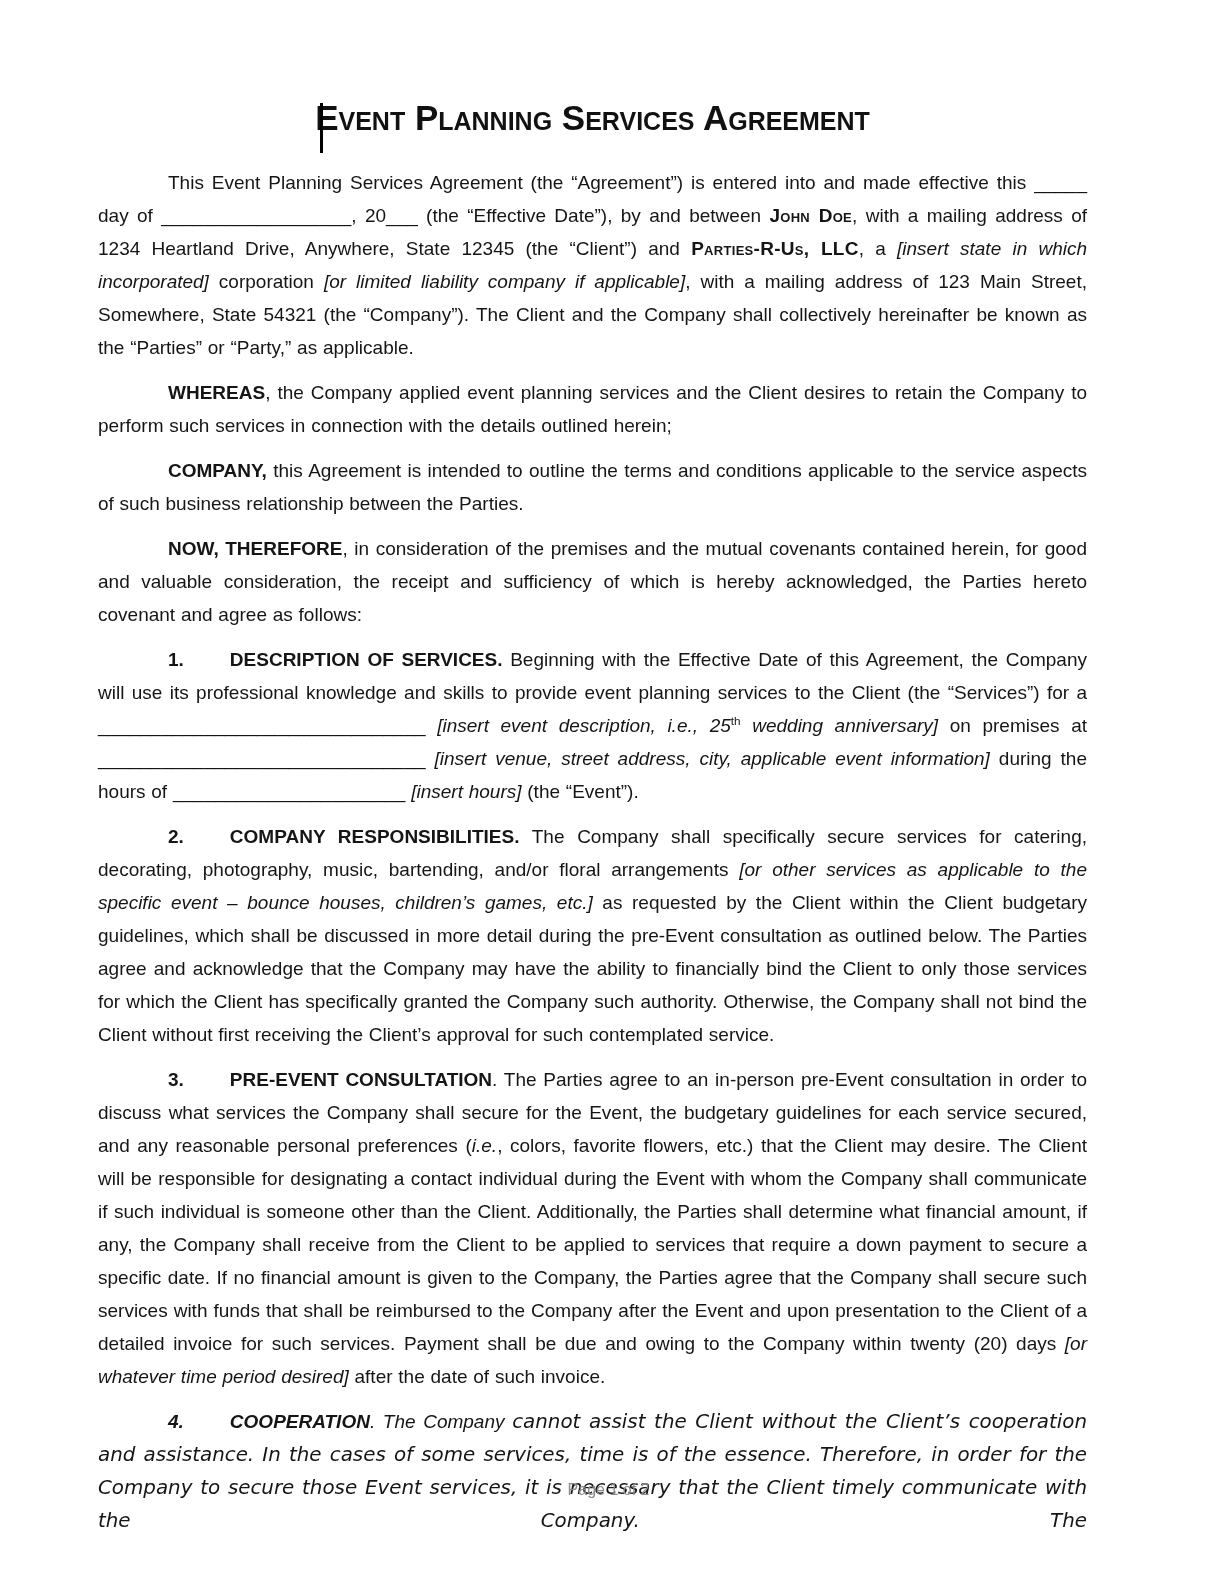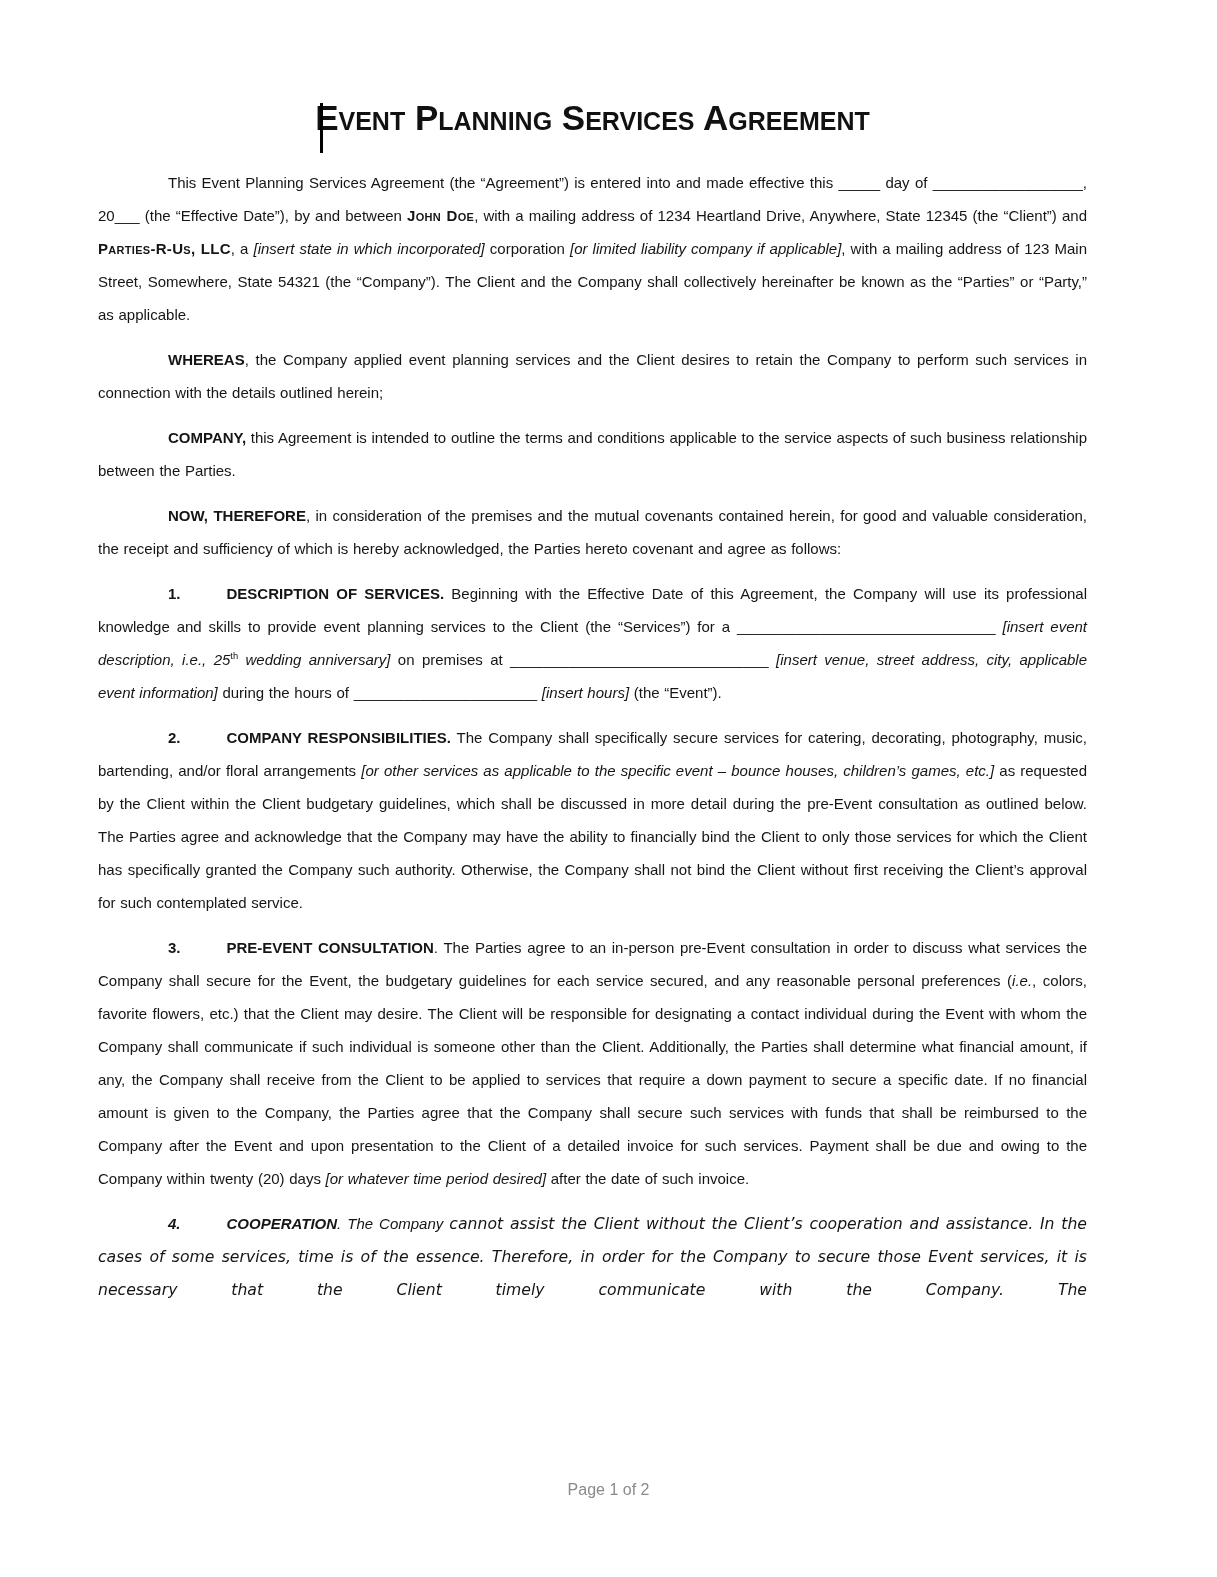--- a/index.html
+++ b/index.html
@@ -4,21 +4,21 @@
 <style>
   html,body{margin:0;padding:0;background:#ffffff;}
   .page{
     position:relative;
     width:1217px;height:1577px;
     margin:0 auto;background:#ffffff;
     overflow:hidden;
     font-family:"Liberation Sans",sans-serif;
     color:#151515;
   }
-  .content{padding:96px 130px 0 70px;margin-left:28px;}
+  .content{padding:96px 130px 0 98px;}
   h1.doc-title{
     margin:0 0 26px 0;
     text-align:center;
     font-family:"Liberation Sans",sans-serif;
     font-variant:small-caps;
     font-weight:bold;
     font-size:35px;
     line-height:1.25;
     letter-spacing:0px;
     color:#111;
@@ -26,21 +26,21 @@
   .caret{
     position:absolute;
     left:320px;top:103px;
     width:2.5px;height:50px;
     background:#000;
   }
   p.para{
     margin:0 0 12px 0;
     text-align:justify;
     text-indent:70px;
-    font-size:15px;
+    font-size:19px;
     line-height:33px;
     word-spacing:0.5px;
   }
   p.para.cut{text-align-last:justify;font-style:italic;}
   .s-n{}
   .s-b{font-weight:bold;}
   .s-i{font-style:italic;}
   .s-sc{font-weight:bold;font-variant:small-caps;letter-spacing:0.3px;}
   .s-supi{vertical-align:super;font-size:0.62em;line-height:0;}
   .s-alt{font-family:"DejaVu Sans",sans-serif;font-size:1.045em;}

